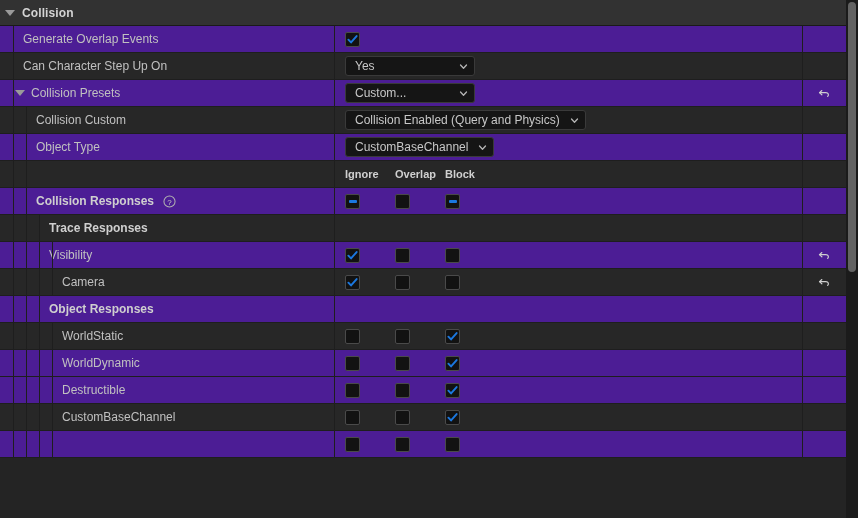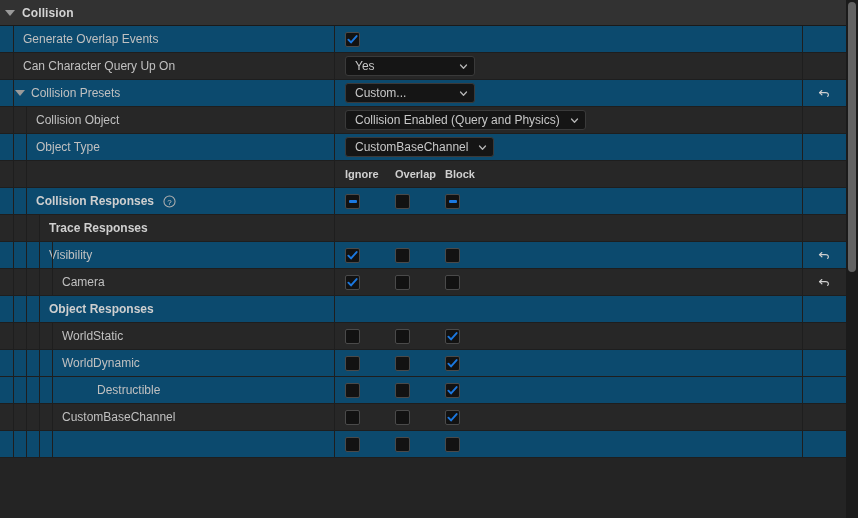--- a/index.html
+++ b/index.html
@@ -47,21 +47,21 @@
   }
 
   
   .row {
     position: relative;
     height: 27px;
     box-sizing: border-box;
     border-bottom: 1px solid #1e1e1e;
     display: flex;
     align-items: stretch;
-    background: #0c4a6e;
+    background: #4c1d95;
   }
   .row.alt { background: #272727; }
 
   .cell-name {
     position: relative;
     width: 335px;
     flex: 0 0 335px;
     display: flex;
     align-items: center;
     box-sizing: border-box;
@@ -258,21 +258,21 @@
               <path d="M1.5 6.2 L4.4 9.2 L10.5 2.2" fill="none" stroke="#1b78e0" stroke-width="2.1" stroke-linecap="round" stroke-linejoin="round"></path>
             </svg>
           </div>
         </div>
         <div class="cell-revert"></div>
       </div>
       <div class="row alt">
         <div class="cell-name">
           <div class="guide" style="left: 13px;"></div>
           <div style="display: flex; align-items: center; padding-left: 23px;">
-            <span class="label">Can Character Query Up On</span>
+            <span class="label">Can Character Step Up On</span>
           </div>
         </div>
         <div class="cell-value">
           <div class="combo w-wide">
             <span class="ctext">Yes</span>
             <span style="display: inline-flex;">
               <svg class="chev" viewBox="0 0 12 12">
                 <path d="M2 4 L6 8.4 L10 4" fill="none" stroke="#b6b6b6" stroke-width="1.7" stroke-linecap="round" stroke-linejoin="round"></path>
               </svg>
             </span>
@@ -305,21 +305,21 @@
               <path d="M1.9 7.6 L9.0 7.6 C12.0 7.6 12.6 10.0 11.1 11.9" fill="none" stroke="#cfcfcf" stroke-width="1.35" stroke-linecap="round"></path>
             </svg>
           </span>
         </div>
       </div>
       <div class="row alt">
         <div class="cell-name">
           <div class="guide" style="left: 13px;"></div>
           <div class="guide" style="left: 26px;"></div>
           <div style="display: flex; align-items: center; padding-left: 36px;">
-            <span class="label">Collision Object</span>
+            <span class="label">Collision Custom</span>
           </div>
         </div>
         <div class="cell-value">
           <div class="combo w-auto">
             <span class="ctext">Collision Enabled (Query and Physics)</span>
             <span style="display: inline-flex;">
               <svg class="chev" viewBox="0 0 12 12">
                 <path d="M2 4 L6 8.4 L10 4" fill="none" stroke="#b6b6b6" stroke-width="1.7" stroke-linecap="round" stroke-linejoin="round"></path>
               </svg>
             </span>
@@ -554,21 +554,21 @@
           </div>
         </div>
         <div class="cell-revert"></div>
       </div>
       <div class="row">
         <div class="cell-name">
           <div class="guide" style="left: 13px;"></div>
           <div class="guide" style="left: 26px;"></div>
           <div class="guide" style="left: 39px;"></div>
           <div class="guide" style="left: 52px;"></div>
-          <div style="display: flex; align-items: center; padding-left: 62px; margin-left: 35px;">
+          <div style="display: flex; align-items: center; padding-left: 62px;">
             <span class="label">Destructible</span>
           </div>
         </div>
         <div class="cell-value">
           <div class="ck-row">
             <div class="ck-col">
               <div class="cb"></div>
             </div>
             <div class="ck-col">
               <div class="cb"></div>

